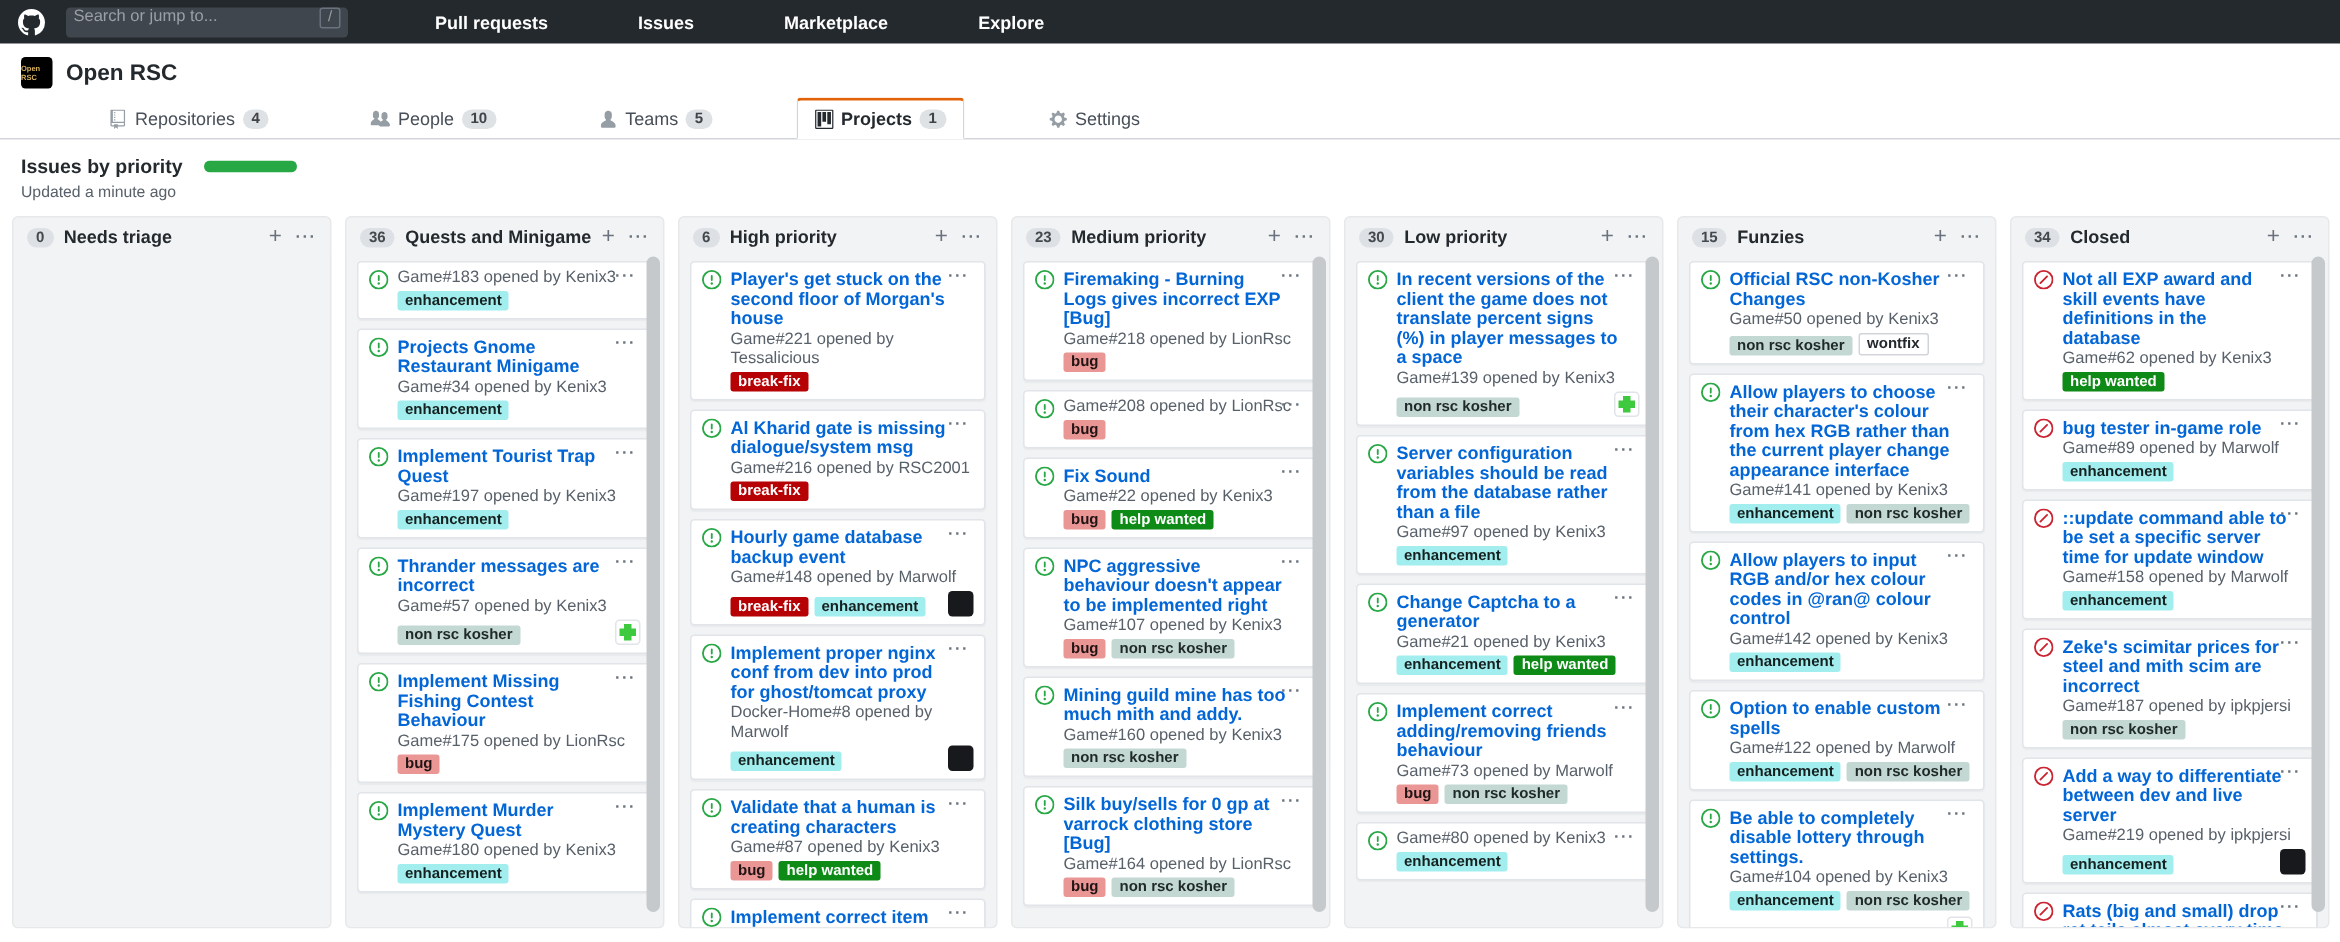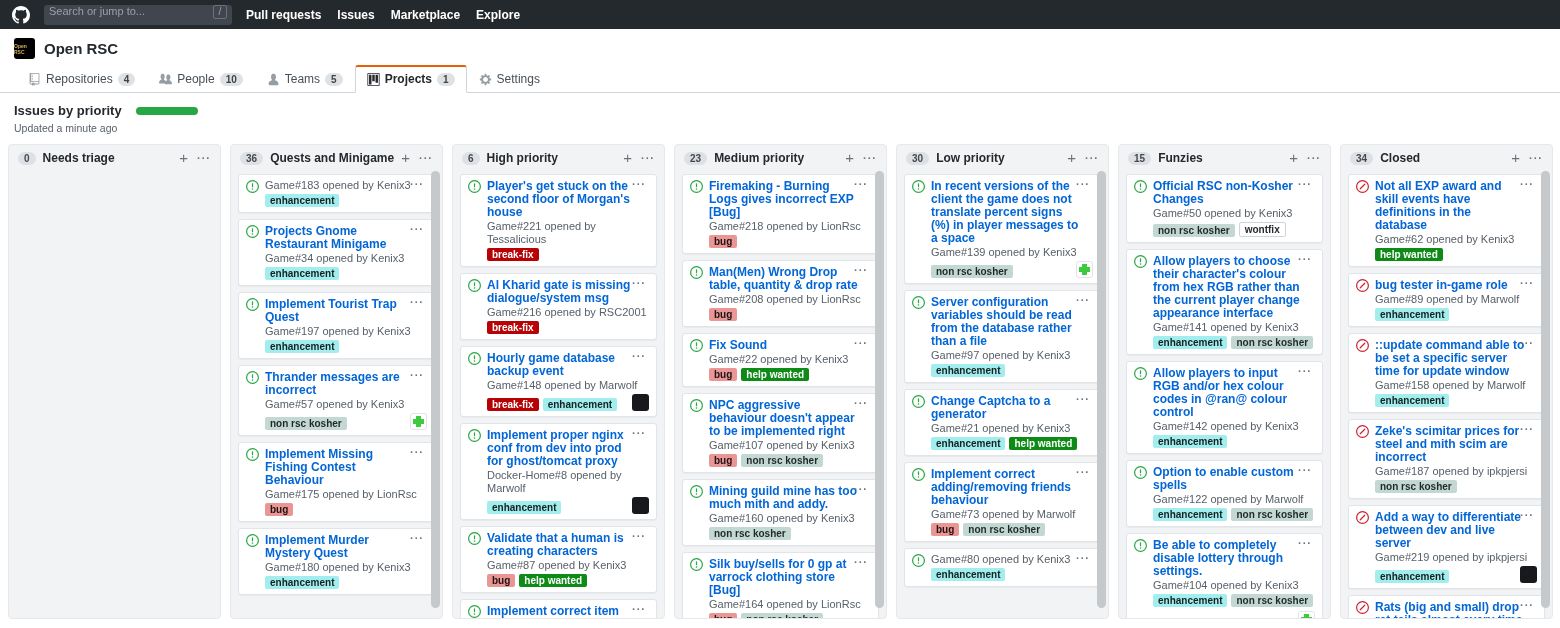--- a/index.html
+++ b/index.html
@@ -1,18 +1,18 @@
 <!DOCTYPE html>
 <html><head>
 <meta charset="utf-8">
 <style>
   html,body{margin:0;padding:0;width:1560px;height:628px;overflow:hidden;background:#fff;
     font-family:"Liberation Sans","DejaVu Sans",sans-serif;color:#24292e;}
   *{box-sizing:border-box;}
-  a{text-decoration:none;}
+  a{text-decoration:none;margin-left:44px;}
   button{font-family:inherit;cursor:pointer;}
 
   
   .gh-header{height:29px;background:#24292e;display:flex;align-items:center;padding:0 12px;gap:14px;}
   .gh-logo{width:18px;height:18px;fill:#fff;flex:none;}
   .search{width:188px;height:20px;background:#40464e;border-radius:3px;display:flex;align-items:flex-start;padding:0 5px;gap:4px;}
   .search-text{color:#9aa0a6;font-size:11px;flex:1;white-space:nowrap;overflow:hidden;}
   .slash-hint{width:14px;height:14px;border:1px solid #6a737d;border-radius:2px;color:#9aa0a6;font-size:10px;
     display:flex;align-items:center;justify-content:center;flex:none;}
   .gh-nav{display:flex;gap:16px;align-items:center;}
@@ -335,21 +335,20 @@
           <div class="card-meta">Game#218 opened by LionRsc</div>
           <div class="card-footer">
             <span class="label" style="background: rgb(233, 150, 149); color: rgb(33, 20, 20);">bug</span>
           </div>
         </div>
         <div class="card">
           <svg viewBox="0 0 16 16" class="issue-icon open">
             <path d="M8 1.5a6.5 6.5 0 1 0 0 13 6.5 6.5 0 0 0 0-13zM0 8a8 8 0 1 1 16 0A8 8 0 0 1 0 8zm9 3a1 1 0 1 1-2 0 1 1 0 0 1 2 0zm-.25-6.25a.75.75 0 0 0-1.5 0v3.5a.75.75 0 0 0 1.5 0v-3.5z" fill-rule="evenodd"></path>
           </svg>
           <button class="card-kebab">···</button>
-          <div class="card-title">Man(Men) Wrong Drop table, quantity &amp; drop rate</div>
           <div class="card-meta">Game#208 opened by LionRsc</div>
           <div class="card-footer">
             <span class="label" style="background: rgb(233, 150, 149); color: rgb(33, 20, 20);">bug</span>
           </div>
         </div>
         <div class="card">
           <svg viewBox="0 0 16 16" class="issue-icon open">
             <path d="M8 1.5a6.5 6.5 0 1 0 0 13 6.5 6.5 0 0 0 0-13zM0 8a8 8 0 1 1 16 0A8 8 0 0 1 0 8zm9 3a1 1 0 1 1-2 0 1 1 0 0 1 2 0zm-.25-6.25a.75.75 0 0 0-1.5 0v3.5a.75.75 0 0 0 1.5 0v-3.5z" fill-rule="evenodd"></path>
           </svg>
           <button class="card-kebab">···</button>

